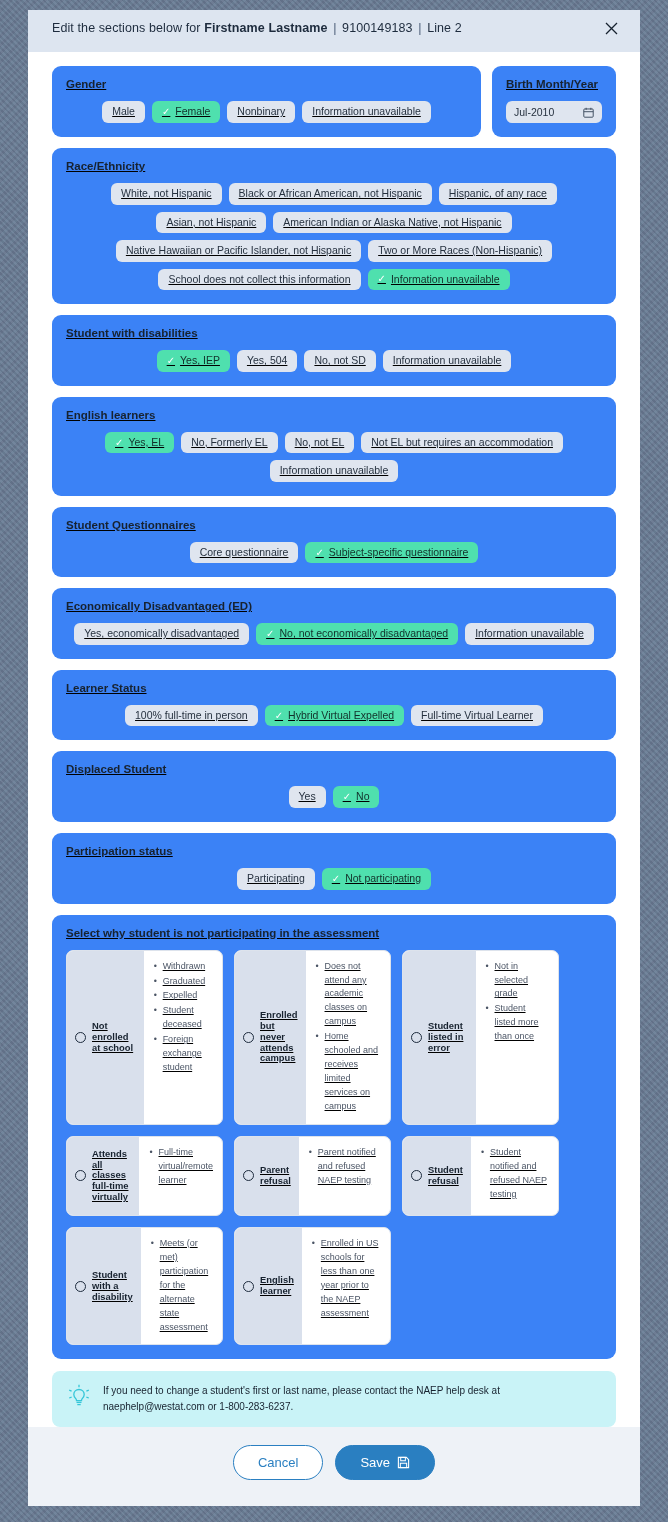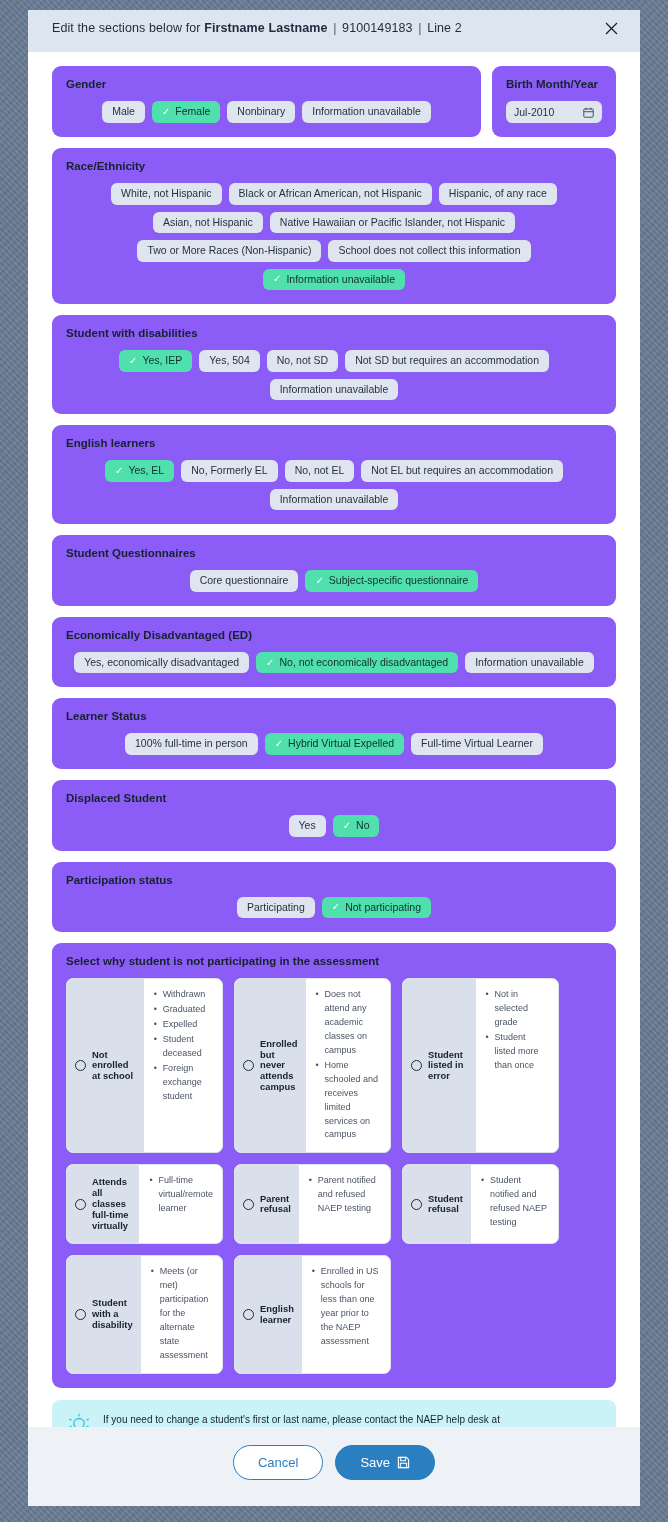--- a/index.html
+++ b/index.html
@@ -59,24 +59,25 @@
 
   .modal-body {
     flex: 1 1 auto;
     background: #ffffff;
     padding: 14px 24px 0 24px;
     overflow: hidden;
   }
 
   
   .panel {
-    background: #8b5cf6;
+    background: #3b82f6;
     border-radius: 9px;
     padding: 12px 14px 14px 14px;
     margin-bottom: 11px;
+    text-decoration: underline;
   }
 
   .panel-title {
     font-size: 11.5px;
     font-weight: bold;
     color: #17222f;
     margin-bottom: 11px;
   }
 
   .chips {
@@ -313,20 +314,23 @@
           <div class="chip">
             <span>Black or African American, not Hispanic</span>
           </div>
           <div class="chip">
             <span>Hispanic, of any race</span>
           </div>
           <div class="chip">
             <span>Asian, not Hispanic</span>
           </div>
           <div class="chip">
+            <span>American Indian or Alaska Native, not Hispanic</span>
+          </div>
+          <div class="chip">
             <span>Native Hawaiian or Pacific Islander, not Hispanic</span>
           </div>
           <div class="chip">
             <span>Two or More Races (Non-Hispanic)</span>
           </div>
           <div class="chip">
             <span>School does not collect this information</span>
           </div>
           <div class="chip selected">
             <span class="check">✓</span>
@@ -340,23 +344,20 @@
       <div class="chips">
           <div class="chip selected">
             <span class="check">✓</span>
             <span>Yes, IEP</span>
           </div>
           <div class="chip">
             <span>Yes, 504</span>
           </div>
           <div class="chip">
             <span>No, not SD</span>
-          </div>
-          <div class="chip">
-            <span>Not SD but requires an accommodation</span>
           </div>
           <div class="chip">
             <span>Information unavailable</span>
           </div>
         </div>
     </div>
 
     <div class="panel">
       <div class="panel-title">English learners</div>
       <div class="chips">

